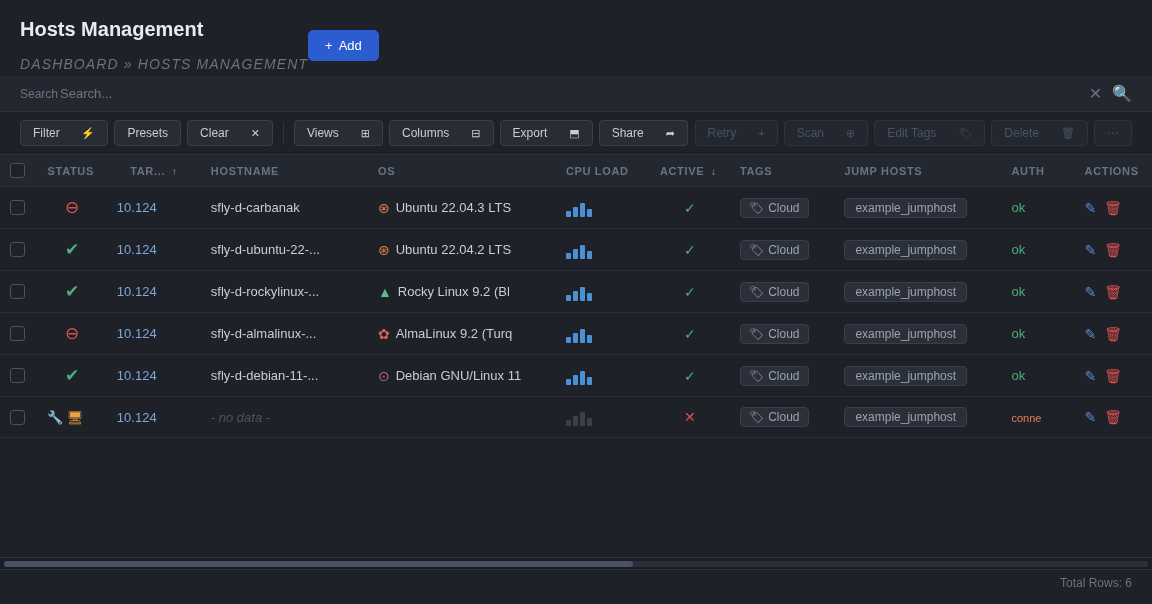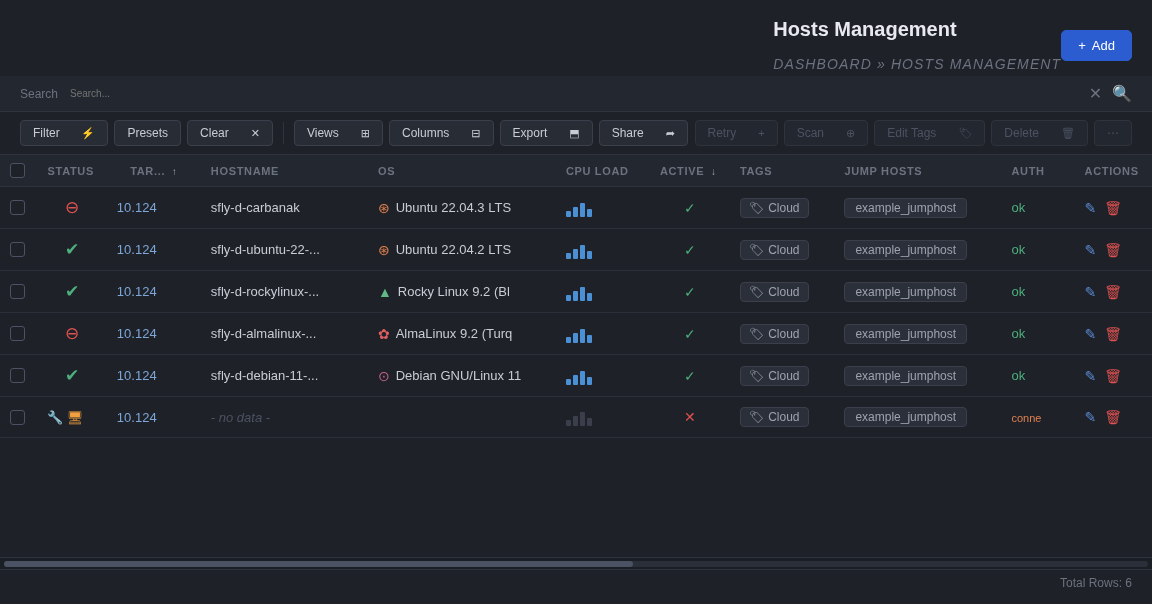--- a/index.html
+++ b/index.html
@@ -8,21 +8,21 @@
       color: #c8ccd4;
       font-family: 'Segoe UI', Arial, sans-serif;
       font-size: 13px;
       width: 1152px;
       height: 604px;
       overflow: hidden;
     }
     .header {
       display: flex;
       align-items: center;
-      justify-content: flex-end;
+      justify-content: flex-start;
       padding: 18px 20px 4px 20px;
     }
     .header-left h1 {
       font-size: 20px;
       font-weight: 600;
       color: #e8eaf0;
     }
     .breadcrumb {
       font-size: 14px;
       color: #6b7280;
@@ -51,38 +51,37 @@
       background: #2b5dd1;
       border-color: #2b5dd1;
       color: #fff;
     }
     .search-bar {
       background: #23272f;
       border-bottom: 1px solid #2e333d;
       padding: 8px 20px 8px 20px;
       display: flex;
       align-items: center;
-      gap: 10px;
     }
     .search-label {
       color: #6b7280;
       font-size: 12px;
       min-width: 40px;
     }
     .search-input-wrap {
       flex: 1;
       display: flex;
       align-items: center;
     }
     .search-input {
       background: transparent;
       border: none;
       outline: none;
       color: #9ca3af;
-      font-size: 10px;
+      font-size: 13px;
       width: 100%;
     }
     .search-icons {
       display: flex;
       gap: 10px;
       color: #6b7280;
       font-size: 16px;
     }
     .search-icons span { cursor: pointer; }
     .toolbar {

